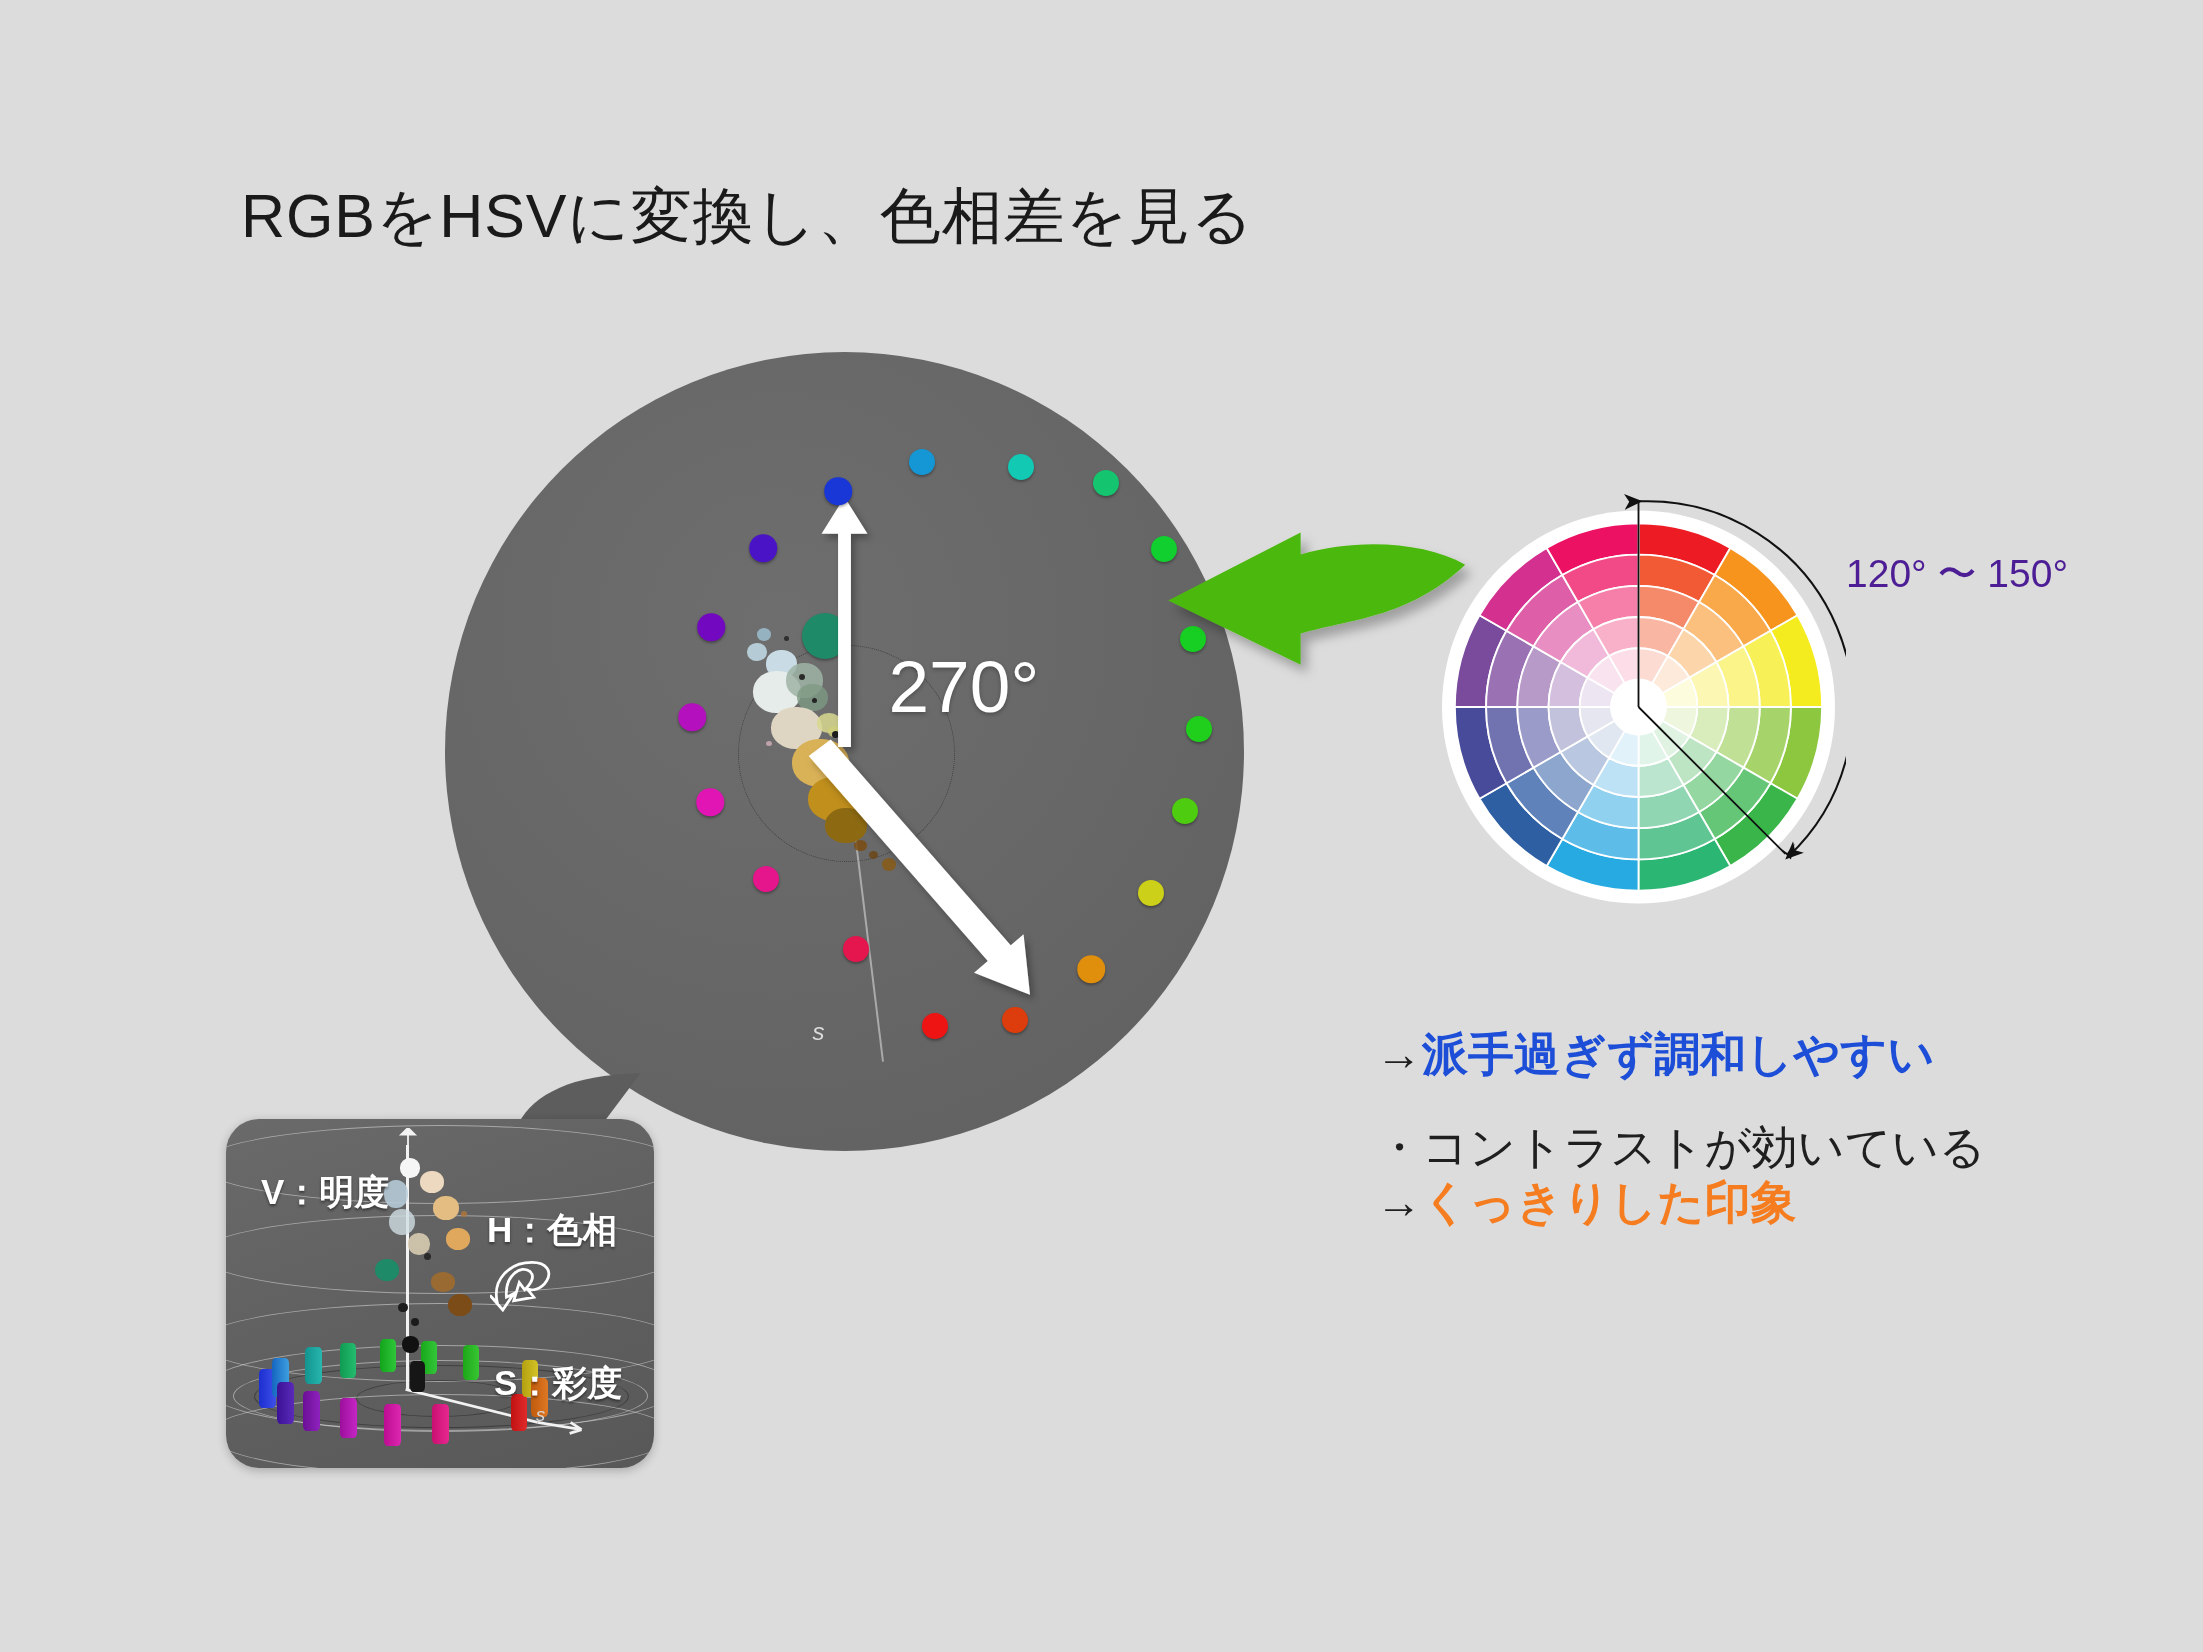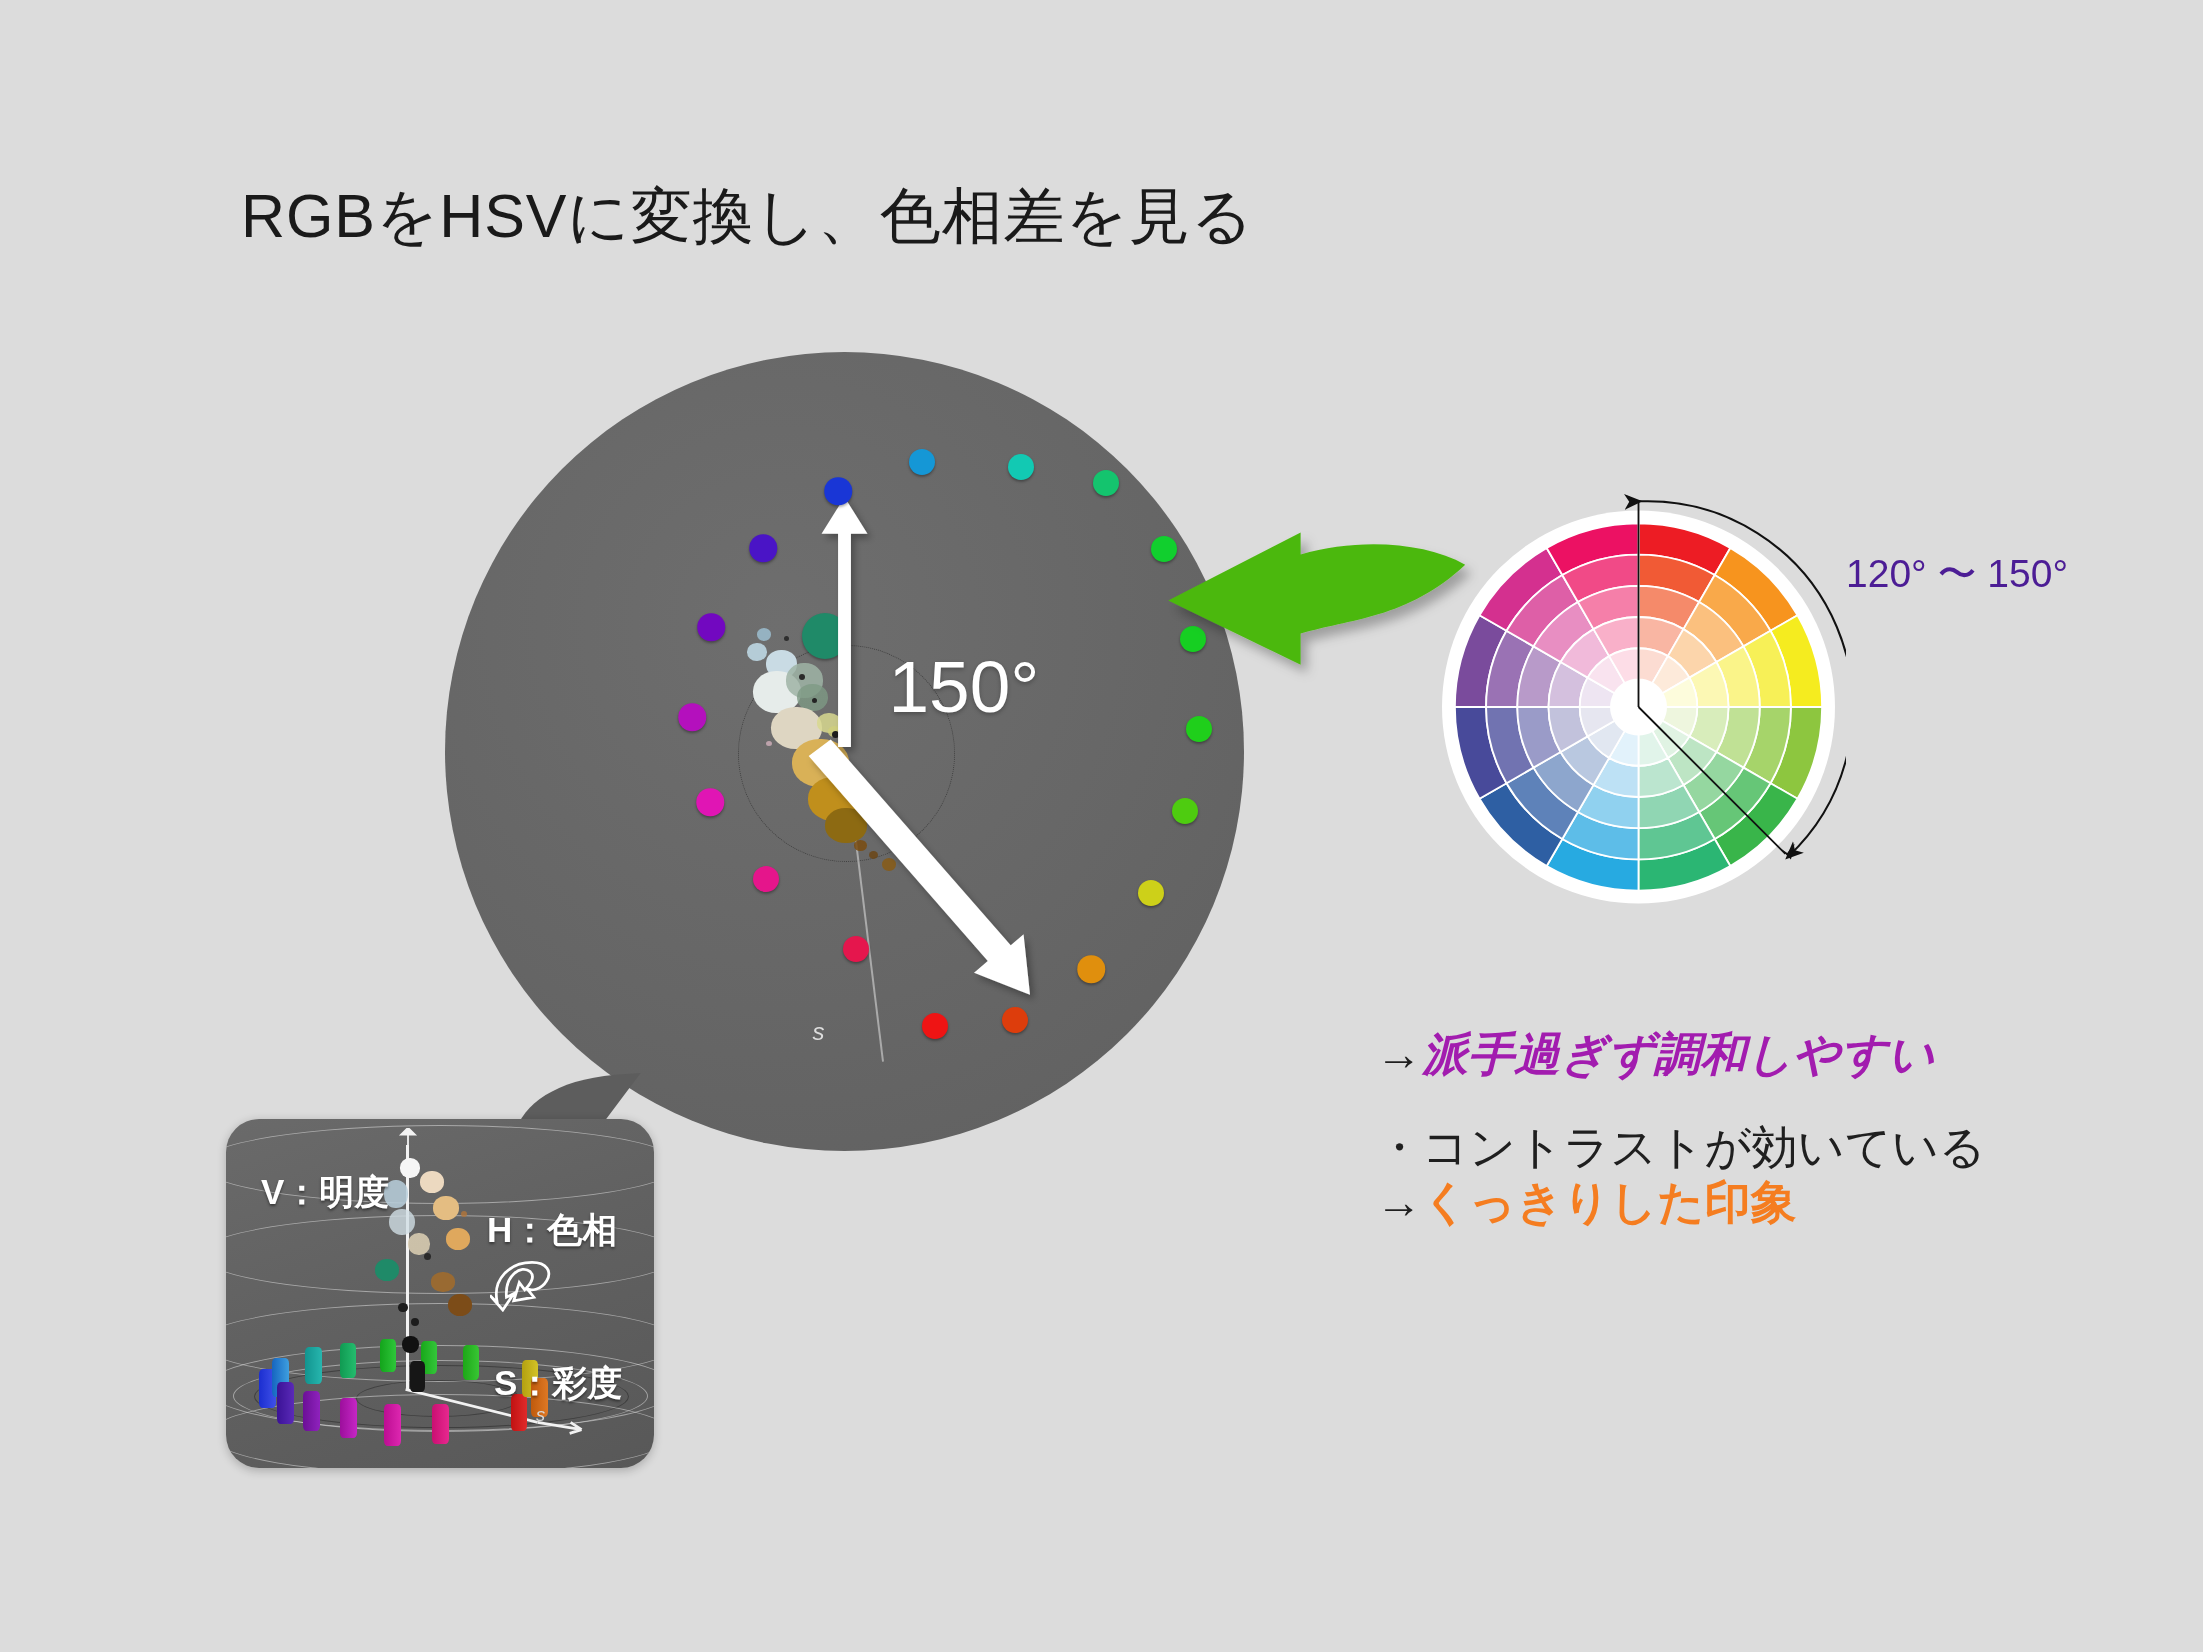--- a/index.html
+++ b/index.html
@@ -135,21 +135,21 @@
         </filter>
       </defs>
       <g filter="url(#shw)">
 
         <path d="M428 430 L428 198 L410 198 L435 158 L460 198 L442 198 L442 430 Z" fill="#ffffff"></path>
 
         <path d="M420 422 L616 646 L630 634 L637 700 L576 676 L591 663 L396 440 Z" fill="#ffffff"></path>
       </g>
     </svg>
 
-    <div class="deg-label">150°</div>
+    <div class="deg-label">270°</div>
   </div>
 
   <div style="position:absolute;left:445px;top:352px;width:799px;height:799px;pointer-events:none;">
     <div class="huedot" style="left:576px;top:115px;width:26px;height:26px;background:#12c9b3;"></div>
     <div class="huedot" style="left:661px;top:131px;width:26px;height:26px;background:#14c46e;"></div>
     <div class="huedot" style="left:477px;top:110px;width:26px;height:26px;background:#1597d6;"></div>
     <div class="huedot" style="left:719px;top:197px;width:26px;height:26px;background:#11cf2e;"></div>
     <div class="huedot" style="left:393px;top:139px;width:27.5px;height:27.5px;background:#1936d6;"></div>
     <div class="huedot" style="left:748px;top:287px;width:26px;height:26px;background:#16cf22;"></div>
     <div class="huedot" style="left:318px;top:196px;width:27.5px;height:27.5px;background:#4a14c6;"></div>
@@ -324,21 +324,21 @@
     <div class="tlabel" style="left:35px;top:50px;font-size:35px;">V：明度</div>
     <div class="tlabel" style="left:261px;top:88px;font-size:35px;">H：色相</div>
     <div class="tlabel" style="left:268px;top:241px;font-size:35px;">
       <span style="color: rgb(255, 255, 255);">S：彩度</span>
     </div>
     <div style="position:absolute;left:310px;top:285px;font-size:18.4px;color:#d8d8d8;font-style:italic;">s</div>
   </div>
 
   <div class="bullets">
     <div class="b-accent">
-      <span class="b-arrow">→</span><span style="color: #a21caf; font-style: italic;">派手過ぎず調和しやすい</span>
+      <span class="b-arrow">→</span><span style="color: #1d4ed8;">派手過ぎず調和しやすい</span>
     </div>
     <div class="gap"></div>
     <div class="b-plain">・コントラストが効いている</div>
     <div class="b-accent">
       <span class="b-arrow">→</span><span style="color: rgb(245, 125, 32);">くっきりした印象</span>
     </div>
   </div>
 
 </div>
 

